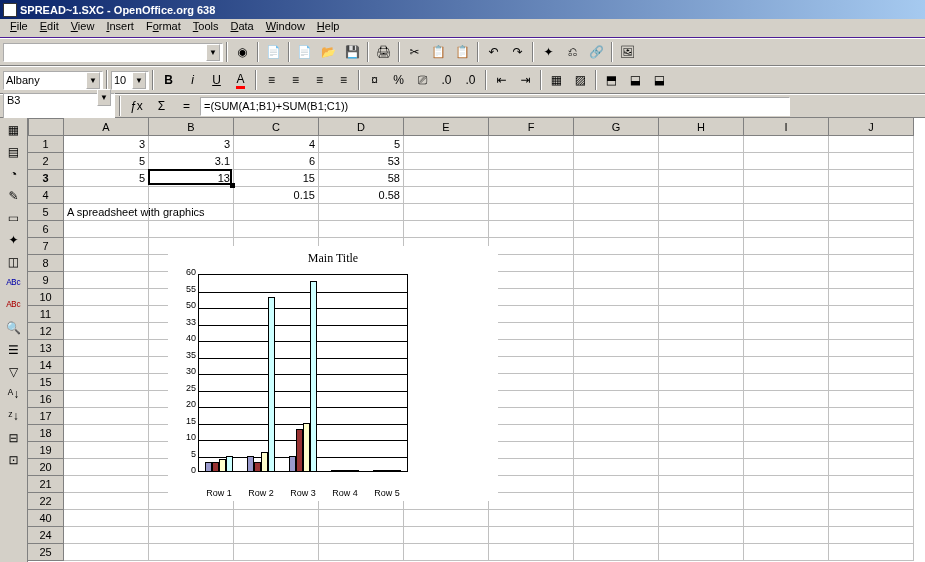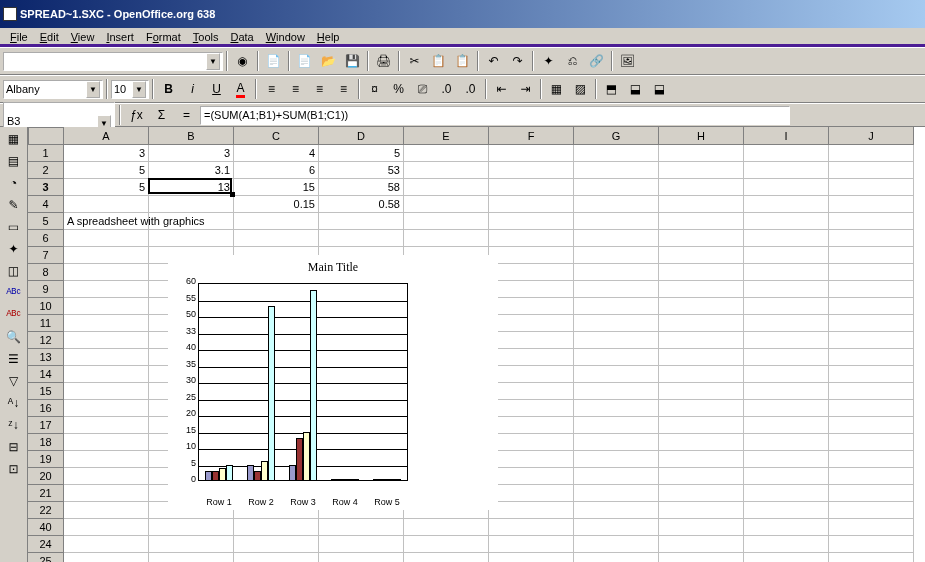--- a/index.html
+++ b/index.html
@@ -1,37 +1,37 @@
 <!DOCTYPE html>
 <html><head>
 <meta charset="utf-8">
 <style>
 * { box-sizing: border-box; margin: 0; padding: 0; }
 body { font-family: Tahoma, Arial, sans-serif; font-size: 11px; background: #d4d0c8; width: 925px; height: 562px; overflow: hidden; user-select: none; }
 
 
-.titlebar { height: 28px; background: linear-gradient(to right, #0a246a, #a6caf0); display: flex; align-items: center; padding: 0 3px; color: #fff; font-weight: bold; }
+.titlebar { height: 19px; background: linear-gradient(to right, #0a246a, #a6caf0); display: flex; align-items: center; padding: 0 3px; color: #fff; font-weight: bold; }
 .titlebar .icon { width: 14px; height: 14px; background: #fff; margin-right: 3px; border: 1px solid #333; }
 .titlebar-text { flex: 1; font-size: 11px; }
 
 
-.menubar { height: 19px; background: #d4d0c8; display: flex; align-items: flex-end; padding: 0 4px; border-bottom: 3px solid #4c1d95; }
+.menubar { height: 19px; background: #d4d0c8; display: flex; align-items: flex-start; padding: 0 4px; border-bottom: 1px solid #4c1d95; }
 .menu-item { padding: 1px 6px; cursor: default; }
 .menu-item u { text-decoration: underline; }
 
 
 .toolbar { height: 28px; background: #d4d0c8; display: flex; align-items: center; padding: 0 3px; border-top: 1px solid #fff; border-bottom: 1px solid #808080; gap: 1px; }
 .tb-btn { width: 23px; height: 22px; border: 1px solid #d4d0c8; display: flex; align-items: center; justify-content: center; font-size: 12px; color: #000; }
 .tb-sep { width: 2px; height: 20px; border-left: 1px solid #808080; border-right: 1px solid #fff; margin: 0 2px; }
 .tb-combo { height: 19px; border: 1px inset #fff; background: #fff; font-size: 11px; display: flex; align-items: center; padding: 0 2px; }
 .tb-combo-arrow { width: 14px; height: 17px; background: #d4d0c8; border: 1px outset #fff; margin-left: 2px; font-size: 8px; display: flex; align-items: center; justify-content: center; }
 
 
 .formulabar { height: 24px; background: #d4d0c8; display: flex; align-items: center; padding: 0 3px; border-top: 1px solid #fff; border-bottom: 1px solid #808080; gap: 2px; }
-.namebox { width: 112px; height: 19px; background: #fff; border: 1px inset #fff; display: flex; align-items: flex-start; padding: 12px 3px; }
+.namebox { width: 112px; height: 19px; background: #fff; border: 1px inset #fff; display: flex; align-items: flex-end; padding: 12px 3px; }
 .formula-input { flex: 1; height: 19px; background: #fff; border: 1px inset #fff; padding: 0 3px; display: flex; align-items: center; max-width: 590px; }
 
 
 .main { display: flex; height: calc(562px - 19px - 19px - 28px - 28px - 24px); }
 .sidebar { width: 28px; background: #d4d0c8; border-right: 1px solid #808080; display: flex; flex-direction: column; align-items: center; padding-top: 2px; gap: 2px; }
 .side-btn { width: 22px; height: 20px; display: flex; align-items: center; justify-content: center; font-size: 12px; }
 
 
 .grid-area { flex: 1; background: #fff; position: relative; overflow: hidden; }
 .grid-corner { position: absolute; top: 0; left: 0; width: 36px; height: 18px; background: #d4d0c8; border: 1px solid #808080; }

